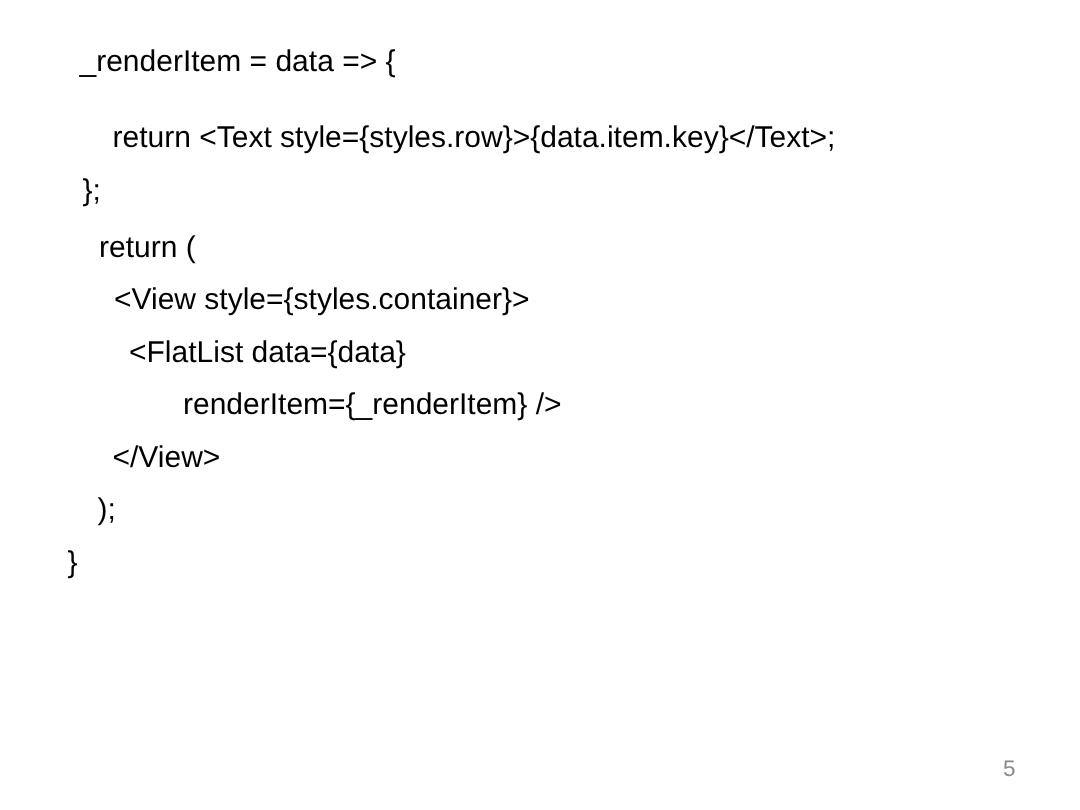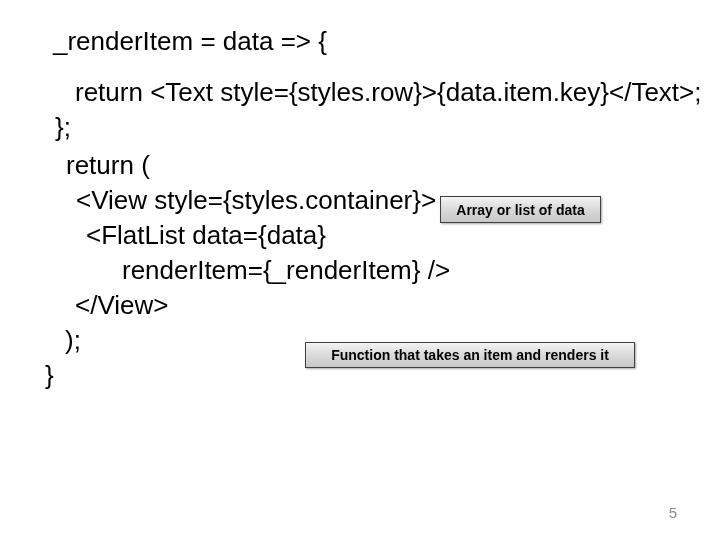--- a/index.html
+++ b/index.html
@@ -12,21 +12,21 @@
     width: 720px;
     height: 540px;
     background: #ffffff;
     overflow: hidden;
     font-family: "Liberation Sans", sans-serif;
   }
   .code-block {
     position: absolute;
     left: 0;
     right: 0;
-    font-size: 26px;
+    font-size: 20px;
     line-height: 35px;
     color: #000000;
     white-space: pre;
   }
   #code-block-1 { top: 24px; }
   #code-block-2 { top: 148px; }
   .code-line {
     height: 35px;
     box-sizing: content-box;
   }
@@ -58,24 +58,18 @@
 </style>
 </head>
 <body>
 
 <div class="slide">
 
   <div id="code-block-1" class="code-block"><div class="code-line" style="padding-left: 53px;">_renderItem = data =&gt; {</div><div class="code-line" style="padding-left: 75px; margin-top: 16px;">return &lt;Text style={styles.row}&gt;{data.item.key}&lt;/Text&gt;;</div><div class="code-line" style="padding-left: 55px;">};</div></div>
 
   <div id="code-block-2" class="code-block"><div class="code-line" style="padding-left: 66px;">return (</div><div class="code-line" style="padding-left: 76px;">&lt;View style={styles.container}&gt;</div><div class="code-line" style="padding-left: 86px;">&lt;FlatList data={data}</div><div class="code-line" style="padding-left: 122px;">renderItem={_renderItem} /&gt;</div><div class="code-line" style="padding-left: 75px;">&lt;/View&gt;</div><div class="code-line" style="padding-left: 65px;">);</div><div class="code-line" style="padding-left: 45px;">}</div></div>
 
-  <div id="callout-array" class="callout">
-    <span>Array or list of data</span>
-  </div>
 
 
-  <div id="callout-function" class="callout">
-    <span>Function that takes an item and renders it</span>
-  </div>
 
   <div class="page-number">5</div>
 
 </div>
 
 </body></html>

